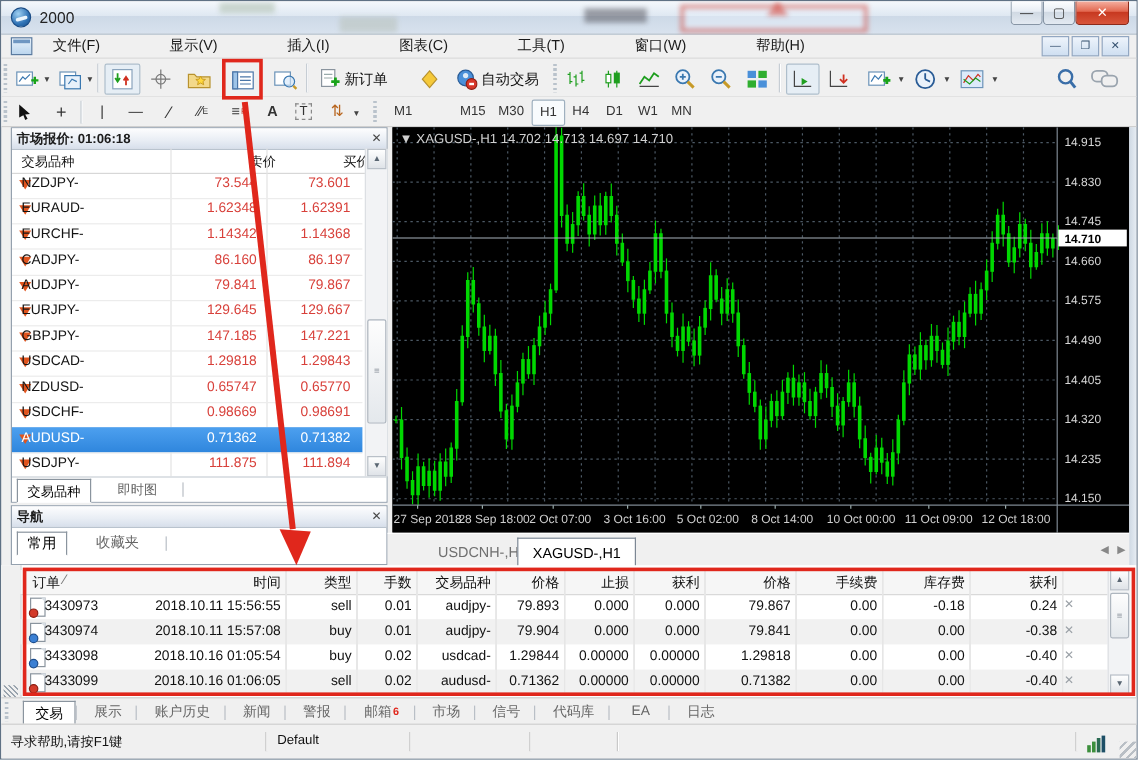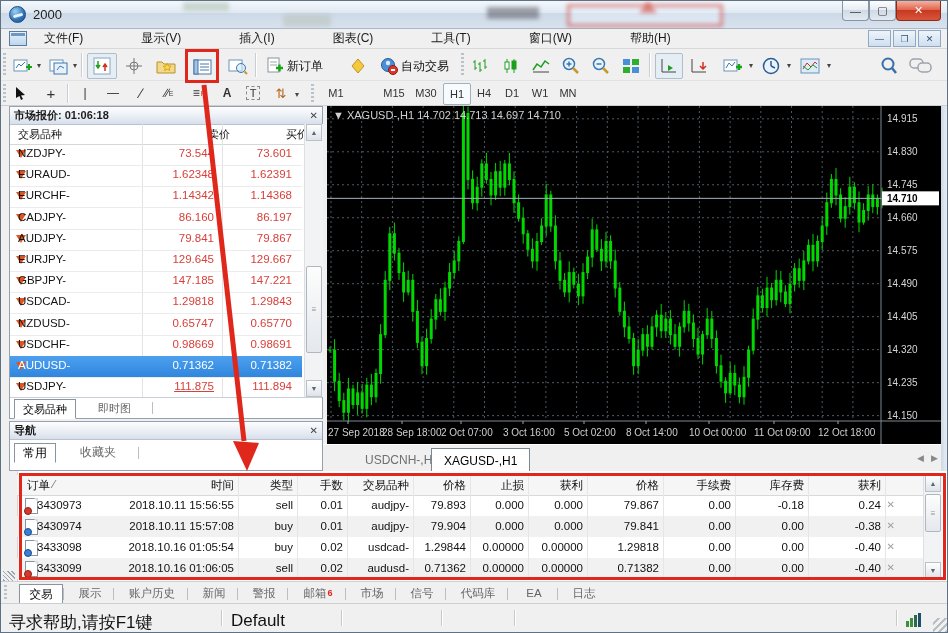--- a/index.html
+++ b/index.html
@@ -83,21 +83,21 @@
   .docicon:before{content:"";position:absolute;right:-1px;top:-1px;border-style:solid;border-width:0 4px 4px 0;border-color:transparent #d7dde3 transparent transparent;}
   .docicon:after{content:"";position:absolute;left:-2px;bottom:-2px;width:6px;height:6px;border-radius:50%;}
   .docicon.sell:after{background:#d33a2a;border:1px solid #8e1f14;}
   .docicon.buy:after{background:#3a7fd3;border:1px solid #1d4e8e;}
   .rowx{position:absolute;top:4px;color:#9aa0a6;font-size:10px;font-weight:bold;}
   .colsep{position:absolute;top:4px;bottom:26px;width:1px;background:#e6e6e6;}
   
   .termtabs{position:absolute;left:0;top:110px;width:948px;height:22px;background:#f0f0f0;border-top:1px solid #d0d0d0;font-size:11.5px;}
   .badge{color:#e0271c;font-size:9px;font-weight:bold;vertical-align:sub;margin-left:1px;}
   
-  .statusbar{left:0;top:602px;width:948px;height:31px;background:#f0f0f0;border-top:1px solid #cfcfcf;font-size:17px;}
+  .statusbar{left:0;top:602px;width:948px;height:31px;background:#f0f0f0;border-top:1px solid #cfcfcf;font-size:11px;}
   .ssep{position:absolute;top:6px;bottom:8px;width:1px;background:#c9c9c9;border-right:1px solid #fff;}
   .connbars{position:absolute;right:28px;top:9px;display:flex;align-items:flex-end;gap:1px;}
   .connbars span{display:block;width:3px;}
   .sizegrip{position:absolute;right:2px;bottom:2px;width:14px;height:14px;
     background:repeating-linear-gradient(135deg,rgba(0,0,0,0) 0 3px,#b9bfc5 3px 5px);}
   
   .annot{pointer-events:none;}
   .redbox{border:3px solid #e0271c;background:rgba(0,0,0,0);}
 </style>
 </head>
@@ -431,21 +431,21 @@
         </div>
         <div class="mwrow sel" style="top: 249px;">
           <span class="downarr"></span>
           <span class="sym">AUDUSD-</span>
           <span class="bid" style="color: rgb(255, 255, 255);">0.71362</span>
           <span class="ask" style="color: rgb(255, 255, 255);">0.71382</span>
         </div>
         <div class="mwrow" style="top: 270.2px;">
           <span class="downarr"></span>
           <span class="sym">USDJPY-</span>
-          <span class="bid" style="color: rgb(216, 64, 58); text-decoration: underline;">111.875</span>
+          <span class="bid" style="color: rgb(216, 64, 58);">111.875</span>
           <span class="ask" style="color: rgb(216, 64, 58);">111.894</span>
         </div>
       </div>
 
     <div class="sb" style="left:294px;top:17px;width:18px;bottom:21px;">
       <div class="sbbtn" style="top:0;">▲</div>
       <div class="sbthumb" style="top:142px;height:85px;">≡</div>
       <div class="sbbtn" style="bottom:0;">▼</div>
     </div>
     <div class="tabsrow">

